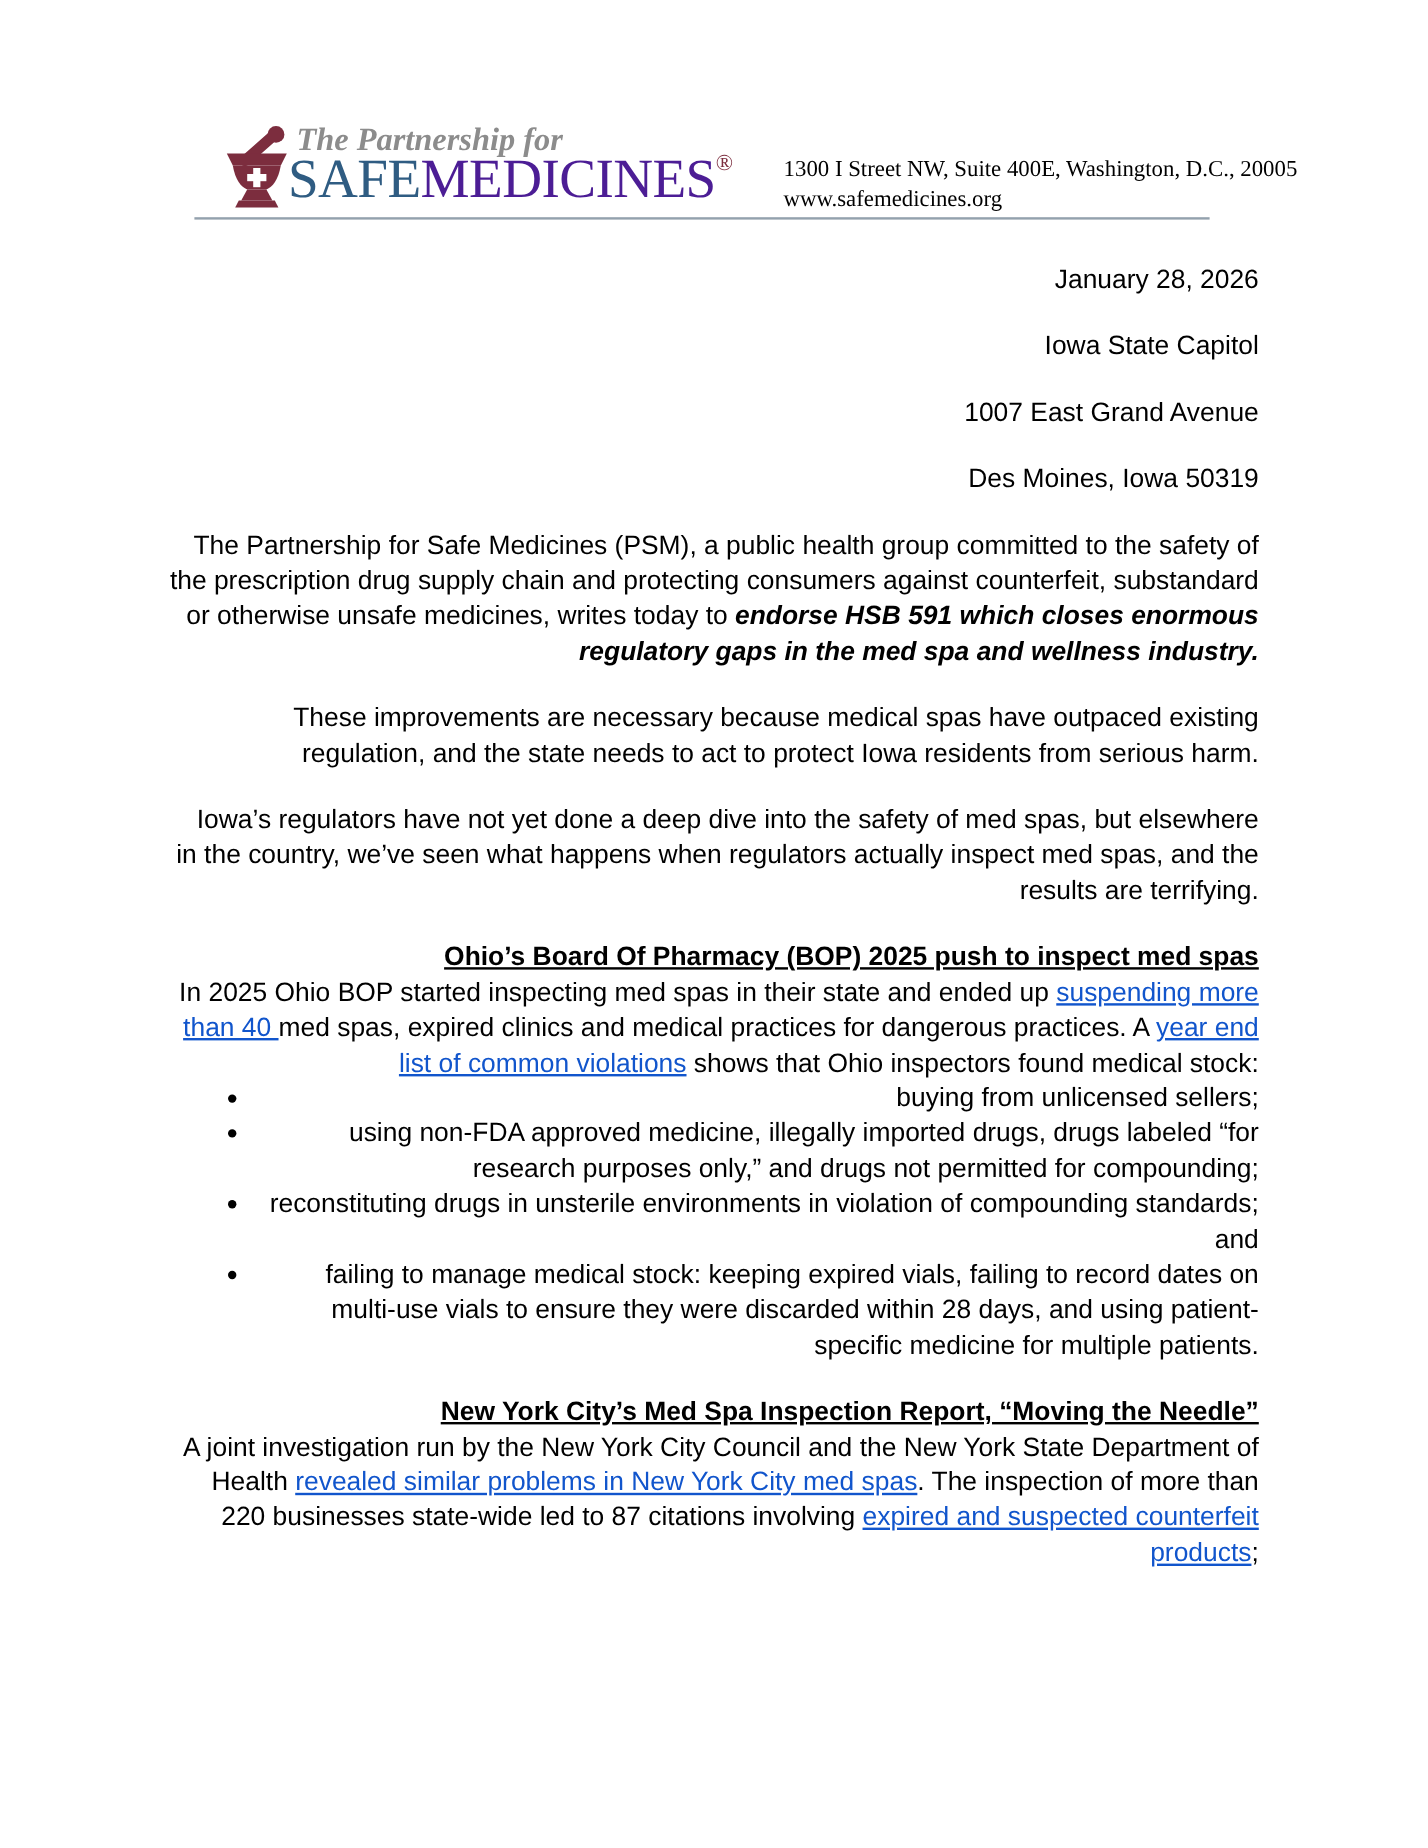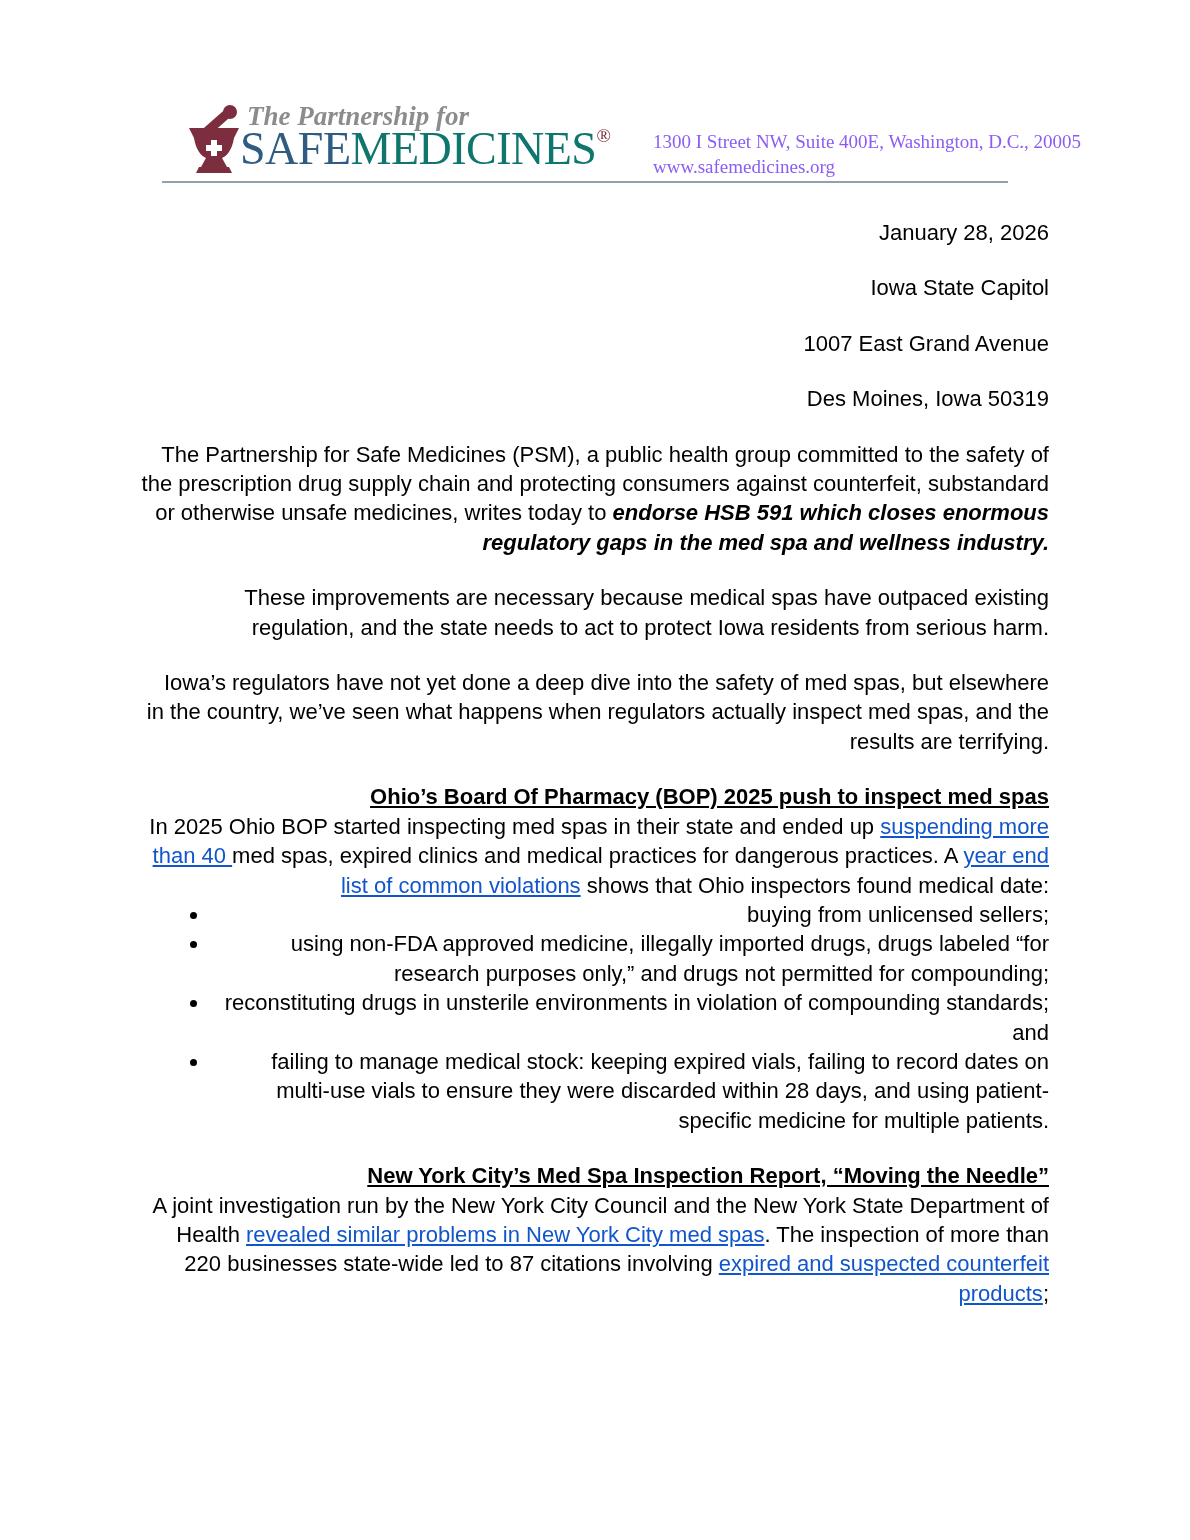--- a/index.html
+++ b/index.html
@@ -23,26 +23,26 @@
     font-size: 27px; line-height: 1.1;
     color: #8c8c8c; white-space: nowrap;
   }
   .logo-brand {
     position: absolute; left: 240px; top: 126px;
     font-family: "Liberation Serif", serif;
     font-size: 46px; line-height: 1; letter-spacing: -0.5px;
     white-space: nowrap;
   }
   .brand-safe { color: #2f5c82; }
-  .brand-medicines { color: #0f766e; }
+  .brand-medicines { color: #4c1d95; }
   .brand-reg { color: #7c2d3e; font-size: 19px; position: relative; top: -22px; letter-spacing: 0; }
   .hq-address {
     position: absolute; left: 653px; top: 129px;
     font-family: "Liberation Serif", serif;
-    font-size: 19px; line-height: 25px; color: #8b5cf6;
+    font-size: 19px; line-height: 25px; color: #000000;
   }
   .head-rule {
     position: absolute; left: 162px; top: 181px;
     width: 846px; height: 2px; background: #93a1ad;
   }
 
   
   .main {
     position: absolute; left: 141px; top: 218px; width: 908px;
     font-size: 22px; line-height: 29.4px; text-align: right;
@@ -111,21 +111,21 @@
     </div>
 
     <p><span>The Partnership for Safe Medicines (PSM), a public health group committed to the safety of the prescription drug supply chain and protecting consumers against counterfeit, substandard or otherwise unsafe medicines, writes today to </span><span class="emph">endorse HSB 591 which closes enormous regulatory gaps in the med spa and wellness industry.</span></p>
 
     <p>These improvements are necessary because medical spas have outpaced existing regulation, and the state needs to act to protect Iowa residents from serious harm.</p>
 
     <p>Iowa’s regulators have not yet done a deep dive into the safety of med spas, but elsewhere in the country, we’ve seen what happens when regulators actually inspect med spas, and the results are terrifying.</p>
 
     <h2 class="section-heading">Ohio’s Board Of Pharmacy (BOP) 2025 push to inspect med spas</h2>
 
-    <p class="tight"><span>In 2025 Ohio BOP started inspecting med spas in their state and ended up </span><a class="doc-link">suspending more than 40 </a><span>med spas, expired clinics and medical practices for dangerous practices. A </span><a class="doc-link">year end list of common violations</a><span> shows that Ohio inspectors found medical date:</span></p>
+    <p class="tight"><span>In 2025 Ohio BOP started inspecting med spas in their state and ended up </span><a class="doc-link">suspending more than 40 </a><span>med spas, expired clinics and medical practices for dangerous practices. A </span><a class="doc-link">year end list of common violations</a><span> shows that Ohio inspectors found medical stock:</span></p>
 
     <ul class="violations">
       <li>buying from unlicensed sellers;</li>
       <li>using non-FDA approved medicine, illegally imported drugs, drugs labeled “for research purposes only,” and drugs not permitted for compounding;</li>
       <li>reconstituting drugs in unsterile environments in violation of compounding standards; and</li>
       <li>failing to manage medical stock: keeping expired vials, failing to record dates on multi-use vials to ensure they were discarded within 28 days, and using patient-specific medicine for multiple patients.</li>
     </ul>
 
 
     <h2 class="section-heading">New York City’s Med Spa Inspection Report, “Moving the Needle”</h2>

